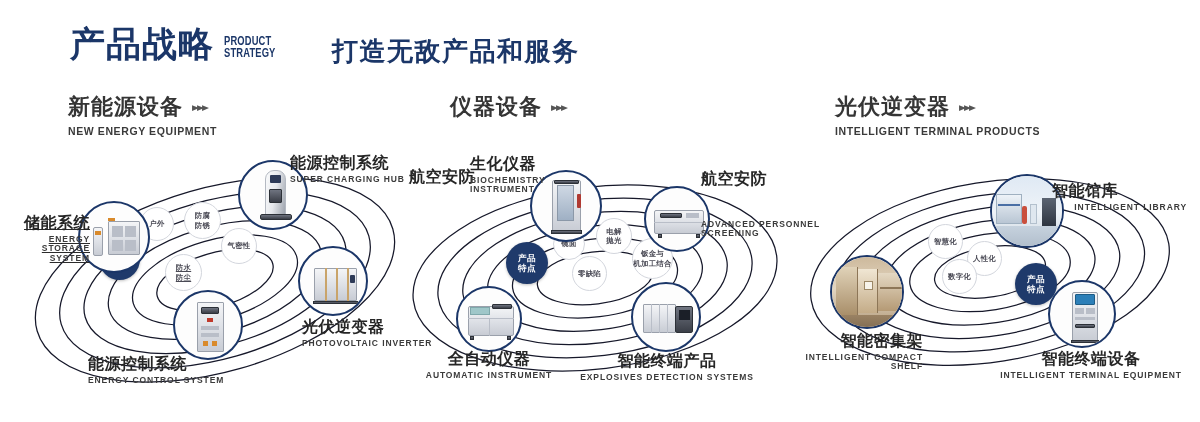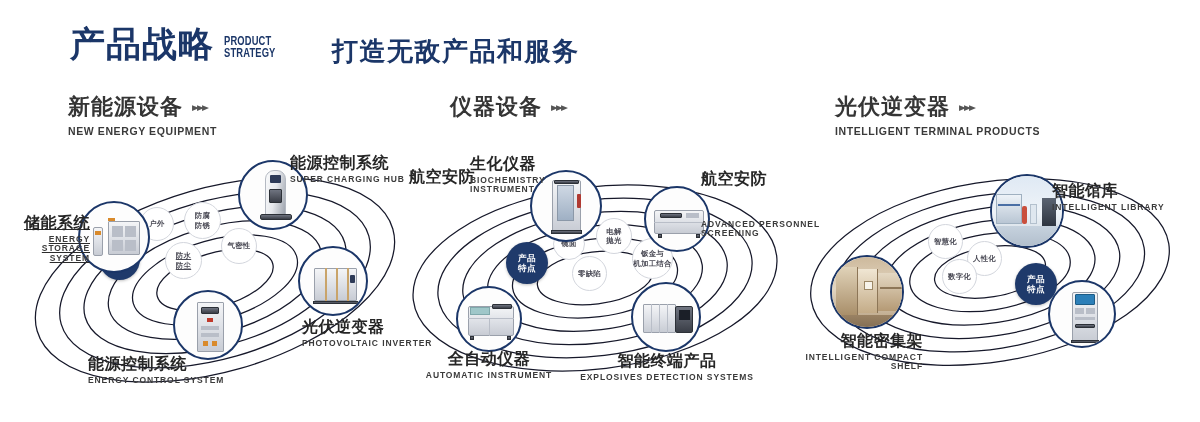--- a/index.html
+++ b/index.html
@@ -152,21 +152,21 @@
           <ellipse cx="195" cy="130" rx="160" ry="79"></ellipse>
           <ellipse cx="195" cy="130" rx="185" ry="92"></ellipse>
         </g>
       </svg>
     </div>
 
     <div class="bub" style="left: 164px; top: 52px; width: 37px; height: 37px; white-space: pre-line;">防腐
 防锈</div>
     <div class="bub" style="left:120px;top:57px;width:34px;height:34px;">户外</div>
     <div class="bub" style="left:201px;top:78px;width:36px;height:36px;">气密性</div>
-    <div class="bub" style="left: 145px; top: 92px; width: 37px; height: 37px; white-space: pre-line; text-decoration: underline;">防水
+    <div class="bub" style="left: 145px; top: 104px; width: 37px; height: 37px; white-space: pre-line; text-decoration: underline;">防水
 防尘</div>
     <div class="badge" style="left: 79px; top: 89px; width: 41px; height: 41px; white-space: pre-line;">产品
 特点</div>
 
     <div class="node" style="left:58px;top:51px;width:72px;height:72px;">
       <div class="ph">
         <div class="art cab" style="left:28px;top:18px;width:32px;height:34px;border-radius:1px;"></div>
         <div class="art panelline" style="left:32px;top:23px;width:11px;height:11px;"></div>
         <div class="art panelline" style="left:45px;top:23px;width:11px;height:11px;"></div>
         <div class="art panelline" style="left:32px;top:37px;width:11px;height:11px;"></div>
@@ -344,21 +344,21 @@
         <div class="art" style="left:4px;top:18px;width:26px;height:30px;background:linear-gradient(180deg,#eef3f8,#b9c6d4);border:1px solid #9fb0c0;"></div>
         <div class="art" style="left:6px;top:28px;width:22px;height:2px;background:#4a6fa5;"></div>
         <div class="art" style="left:50px;top:22px;width:14px;height:28px;background:linear-gradient(180deg,#5b6472,#2e3540);"></div>
         <div class="art" style="left:38px;top:28px;width:7px;height:20px;background:#dfe7ef;border:1px solid #b3c0cd;"></div>
         <div class="art" style="left:30px;top:30px;width:5px;height:18px;background:#c94f3d;border-radius:2px;"></div>
         <div class="art" style="left:0;top:50px;width:74px;height:24px;background:linear-gradient(180deg,#c6d2de,#aebbc9);"></div>
       </div>
     </div>
     <div class="lbl" style="left:262px;top:32px;width:135px;">
       <div class="cn">智能馆库</div>
-      <div class="en" style="white-space:pre-line;">INTELLIGENT LIBRARY</div>
+      <div class="en" style="white-space:pre-line;text-align:right;">INTELLIGENT LIBRARY</div>
     </div>
 
     <div class="node" style="left:40px;top:105px;width:74px;height:74px;">
       <div class="ph">
         <div class="woodroom"></div>
         <div class="art" style="left:4px;top:10px;width:22px;height:48px;background:linear-gradient(180deg,#e0d2b8,#a98f6a);border-right:1px solid #8d7657;"></div>
         <div class="art" style="left:26px;top:12px;width:20px;height:44px;background:linear-gradient(180deg,#f0e6d3,#c4ac88);border-right:1px solid #8d7657;"></div>
         <div class="art" style="left:32px;top:24px;width:9px;height:9px;background:#f7f3e9;border:1px solid #9c8765;"></div>
         <div class="art" style="left:46px;top:16px;width:26px;height:38px;background:linear-gradient(180deg,#e4d8c3,#b59a75);"></div>
         <div class="art" style="left:48px;top:30px;width:24px;height:2px;background:#8d7657;"></div>
@@ -375,15 +375,19 @@
       <div class="ph">
         <div class="art cab" style="left:22px;top:10px;width:26px;height:50px;border-radius:2px;"></div>
         <div class="art" style="left:25px;top:12px;width:20px;height:11px;background:#2c7fb8;border:1px solid #1d5c86;border-radius:1px;"></div>
         <div class="art panelline" style="left:25px;top:26px;width:9px;height:6px;"></div>
         <div class="art panelline" style="left:36px;top:26px;width:9px;height:6px;"></div>
         <div class="art panelline" style="left:25px;top:35px;width:20px;height:3px;"></div>
         <div class="art dark" style="left:25px;top:42px;width:20px;height:4px;border-radius:1px;"></div>
         <div class="art dark" style="left:21px;top:58px;width:28px;height:3px;"></div>
       </div>
     </div>
+    <div class="lbl c" style="left:206px;top:200px;width:190px;">
+      <div class="cn">智能终端设备</div>
+      <div class="en" style="white-space:pre-line;">INTELLIGENT TERMINAL EQUIPMENT</div>
+    </div>
   </div>
 
 </div>
 
 </body></html>

